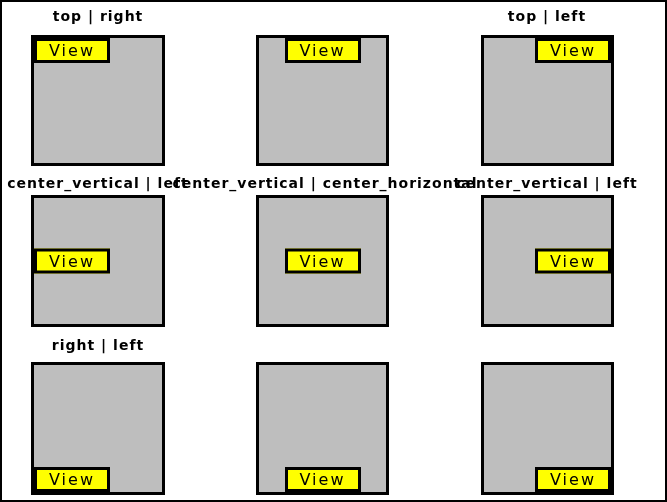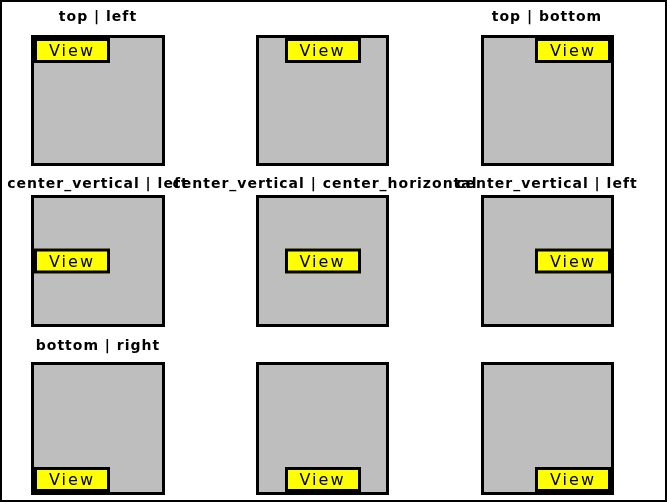--- a/index.html
+++ b/index.html
@@ -67,50 +67,50 @@
   .v-center { top: 50%; --ty: -50%; }
   .h-left   { left: 0; }
   .h-right  { right: 0; }
   .h-center { left: 50%; --tx: -50%; }
 </style>
 </head>
 <body>
 
 <div class="page">
 
-  <div class="cell-label lr0 cc0">top | left</div>
+  <div class="cell-label lr0 cc0">top | right</div>
   <div class="box r0 c0">
     <button class="view-button v-top h-left">View</button>
   </div>
 
   <div class="box r0 c1">
     <button class="view-button v-top h-center">View</button>
   </div>
 
-  <div class="cell-label lr0 cc2">top | bottom</div>
+  <div class="cell-label lr0 cc2">top | left</div>
   <div class="box r0 c2">
     <button class="view-button v-top h-right">View</button>
   </div>
 
   <div class="cell-label lr1 cc0">center_vertical | left</div>
   <div class="box r1 c0">
     <button class="view-button v-center h-left">View</button>
   </div>
 
   <div class="cell-label lr1 cc1">center_vertical | center_horizontal</div>
   <div class="box r1 c1">
     <button class="view-button v-center h-center">View</button>
   </div>
 
   <div class="cell-label lr1 cc2">center_vertical | left</div>
   <div class="box r1 c2">
     <button class="view-button v-center h-right">View</button>
   </div>
 
-  <div class="cell-label lr2 cc0">bottom | right</div>
+  <div class="cell-label lr2 cc0">right | left</div>
   <div class="box r2 c0">
     <button class="view-button v-bottom h-left">View</button>
   </div>
 
   <div class="box r2 c1">
     <button class="view-button v-bottom h-center">View</button>
   </div>
 
   <div class="box r2 c2">
     <button class="view-button v-bottom h-right">View</button>

